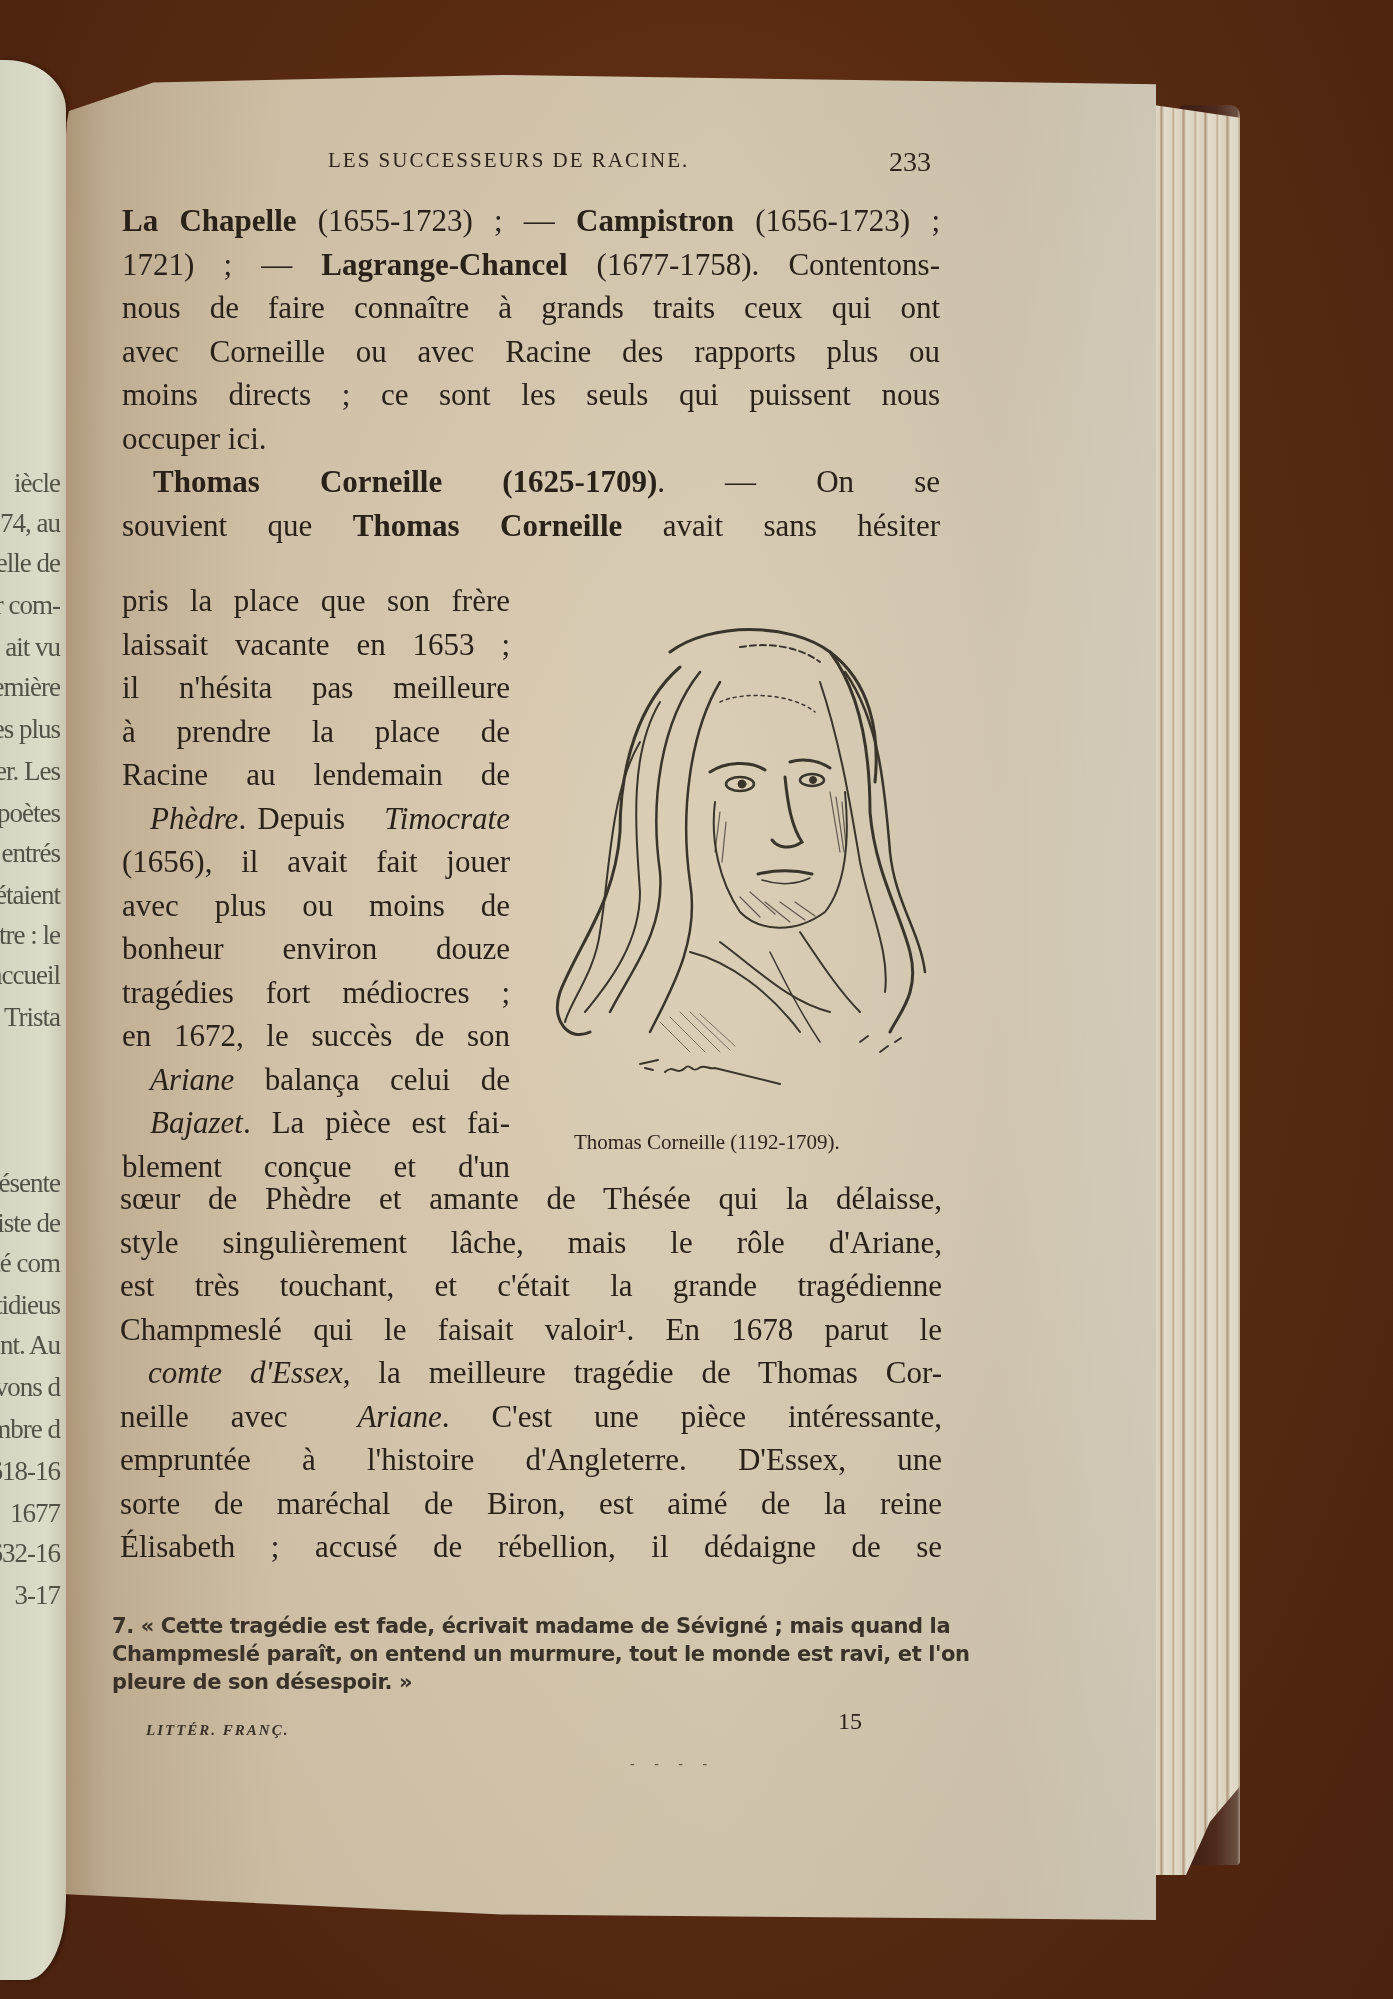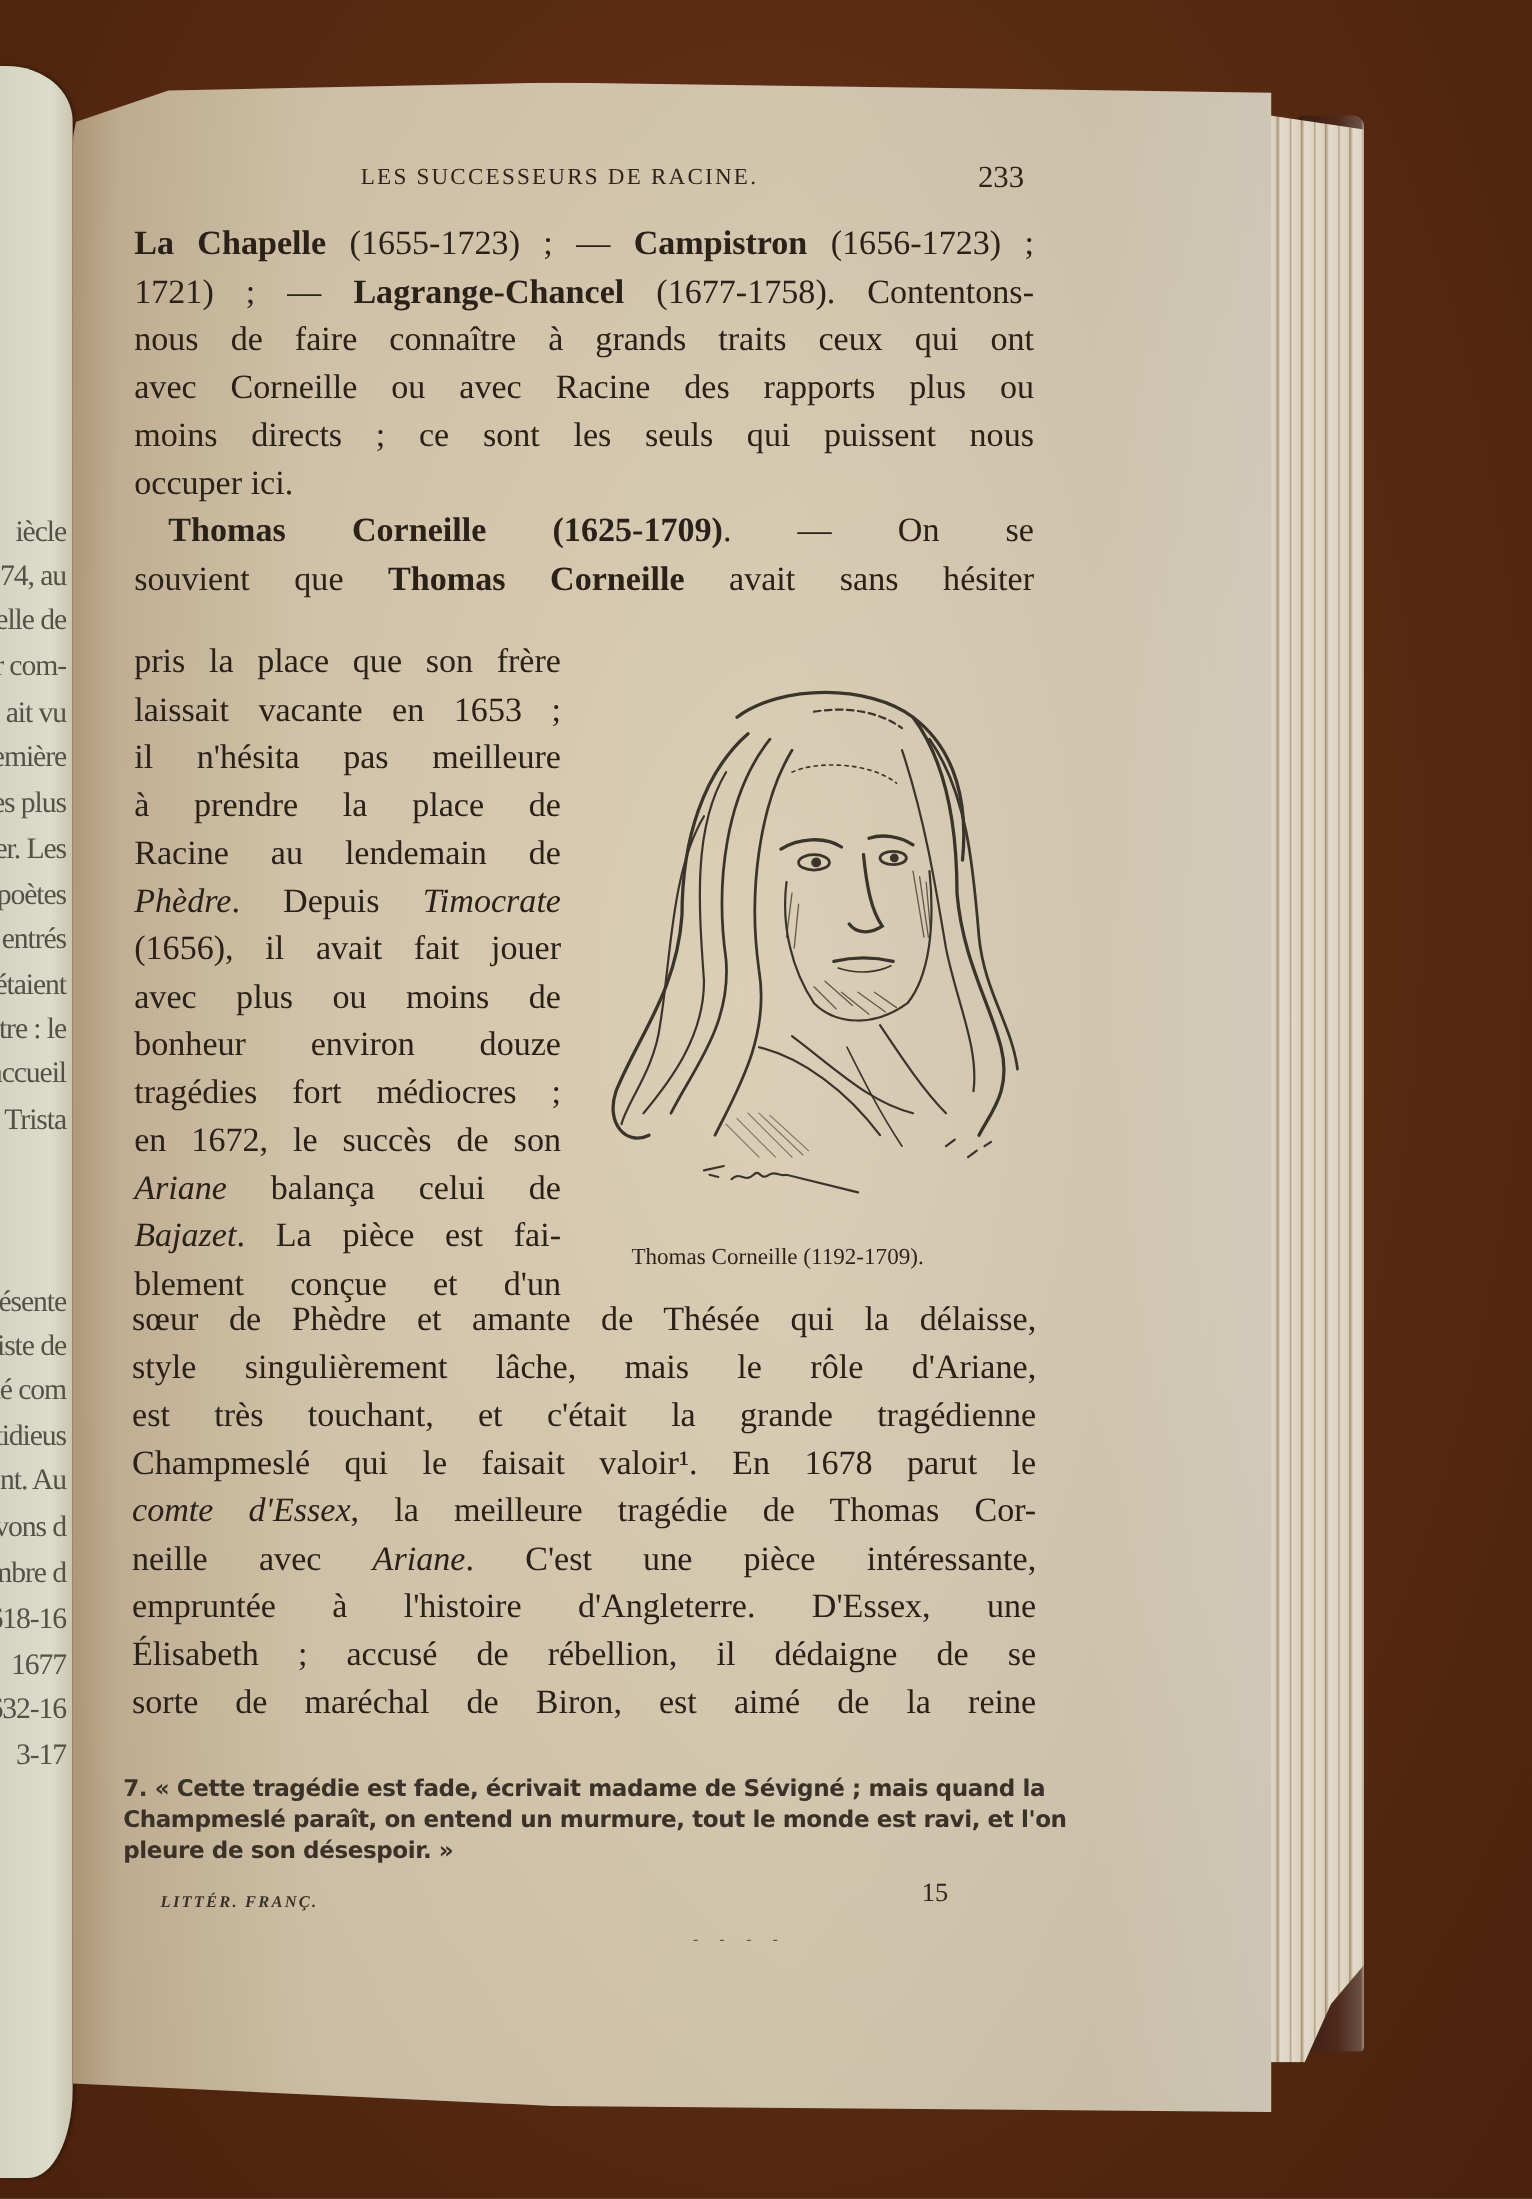--- a/index.html
+++ b/index.html
@@ -54,21 +54,21 @@
   .page-num {
     position: absolute; left: 889px; top: 146px; font-size: 28px; color: #2e241b;
   }
   .text {
     position: absolute; color: #2a2119; font-size: 31px; line-height: 43.5px;
     text-align: justify; text-align-last: justify;
   }
   .text .line { display: block; white-space: nowrap; text-align-last: justify; }
   .text .line.last { text-align-last: left; }
   .b { font-weight: bold; }
-  .i { font-style: italic; }
+  .i { font-style: italic; margin-left: 28px; }
   .main-top { left: 122px; top: 199px; width: 818px; }
   .wrap-left { left: 122px; top: 579px; width: 388px; }
   .main-bottom { left: 120px; top: 1177px; width: 822px; }
   .portrait {
     position: absolute; left: 540px; top: 612px; width: 400px; height: 480px;
   }
   .caption {
     position: absolute; left: 574px; top: 1130px; font-size: 21px; color: #2e241b;
   }
   .footnote {
@@ -200,22 +200,22 @@
 <div class="caption">Thomas Corneille (1192-1709).</div>
 
 <div class="text main-bottom">
     <span class="line"><span>sœur de Phèdre et amante de Thésée qui la délaisse,</span></span>
     <span class="line"><span>style singulièrement lâche, mais le rôle d'Ariane,</span></span>
     <span class="line"><span>est très touchant, et c'était la grande tragédienne</span></span>
     <span class="line"><span>Champmeslé qui le faisait valoir¹. En 1678 parut le</span></span>
     <span class="line"><span class="i">comte d'Essex</span><span>, la meilleure tragédie de Thomas Cor-</span></span>
     <span class="line"><span>neille avec </span><span class="i">Ariane</span><span>. C'est une pièce intéressante,</span></span>
     <span class="line"><span>empruntée à l'histoire d'Angleterre. D'Essex, une</span></span>
+    <span class="line"><span>sorte de maréchal de Biron, est aimé de la reine</span></span>
     <span class="line"><span>Élisabeth ; accusé de rébellion, il dédaigne de se</span></span>
-    <span class="line"><span>sorte de maréchal de Biron, est aimé de la reine</span></span>
   </div>
 
 <div class="footnote" id="footnote">
     <span class="line">7. « Cette tragédie est fade, écrivait madame de Sévigné ; mais quand la</span>
     <span class="line">Champmeslé paraît, on entend un murmure, tout le monde est ravi, et l'on</span>
     <span class="line last">pleure de son désespoir. »</span>
   </div>
 <div class="signature">LITTÉR. FRANÇ.</div>
 <div class="sheet-num">15</div>
 <div class="specks">- - - -</div>

